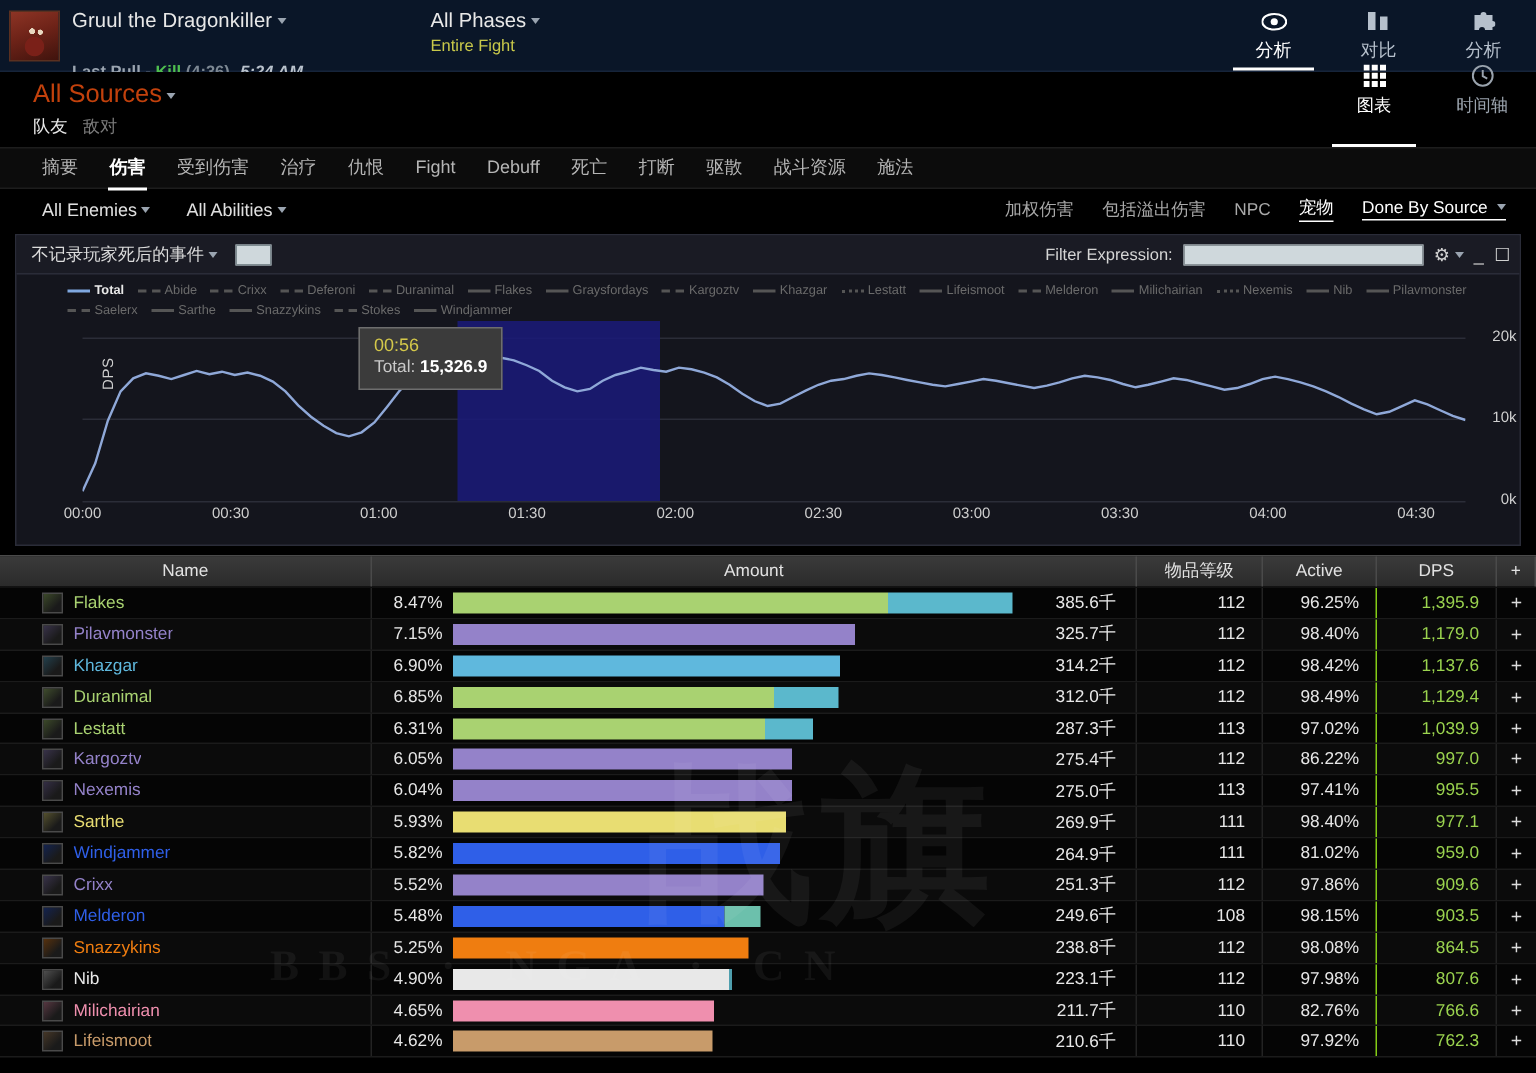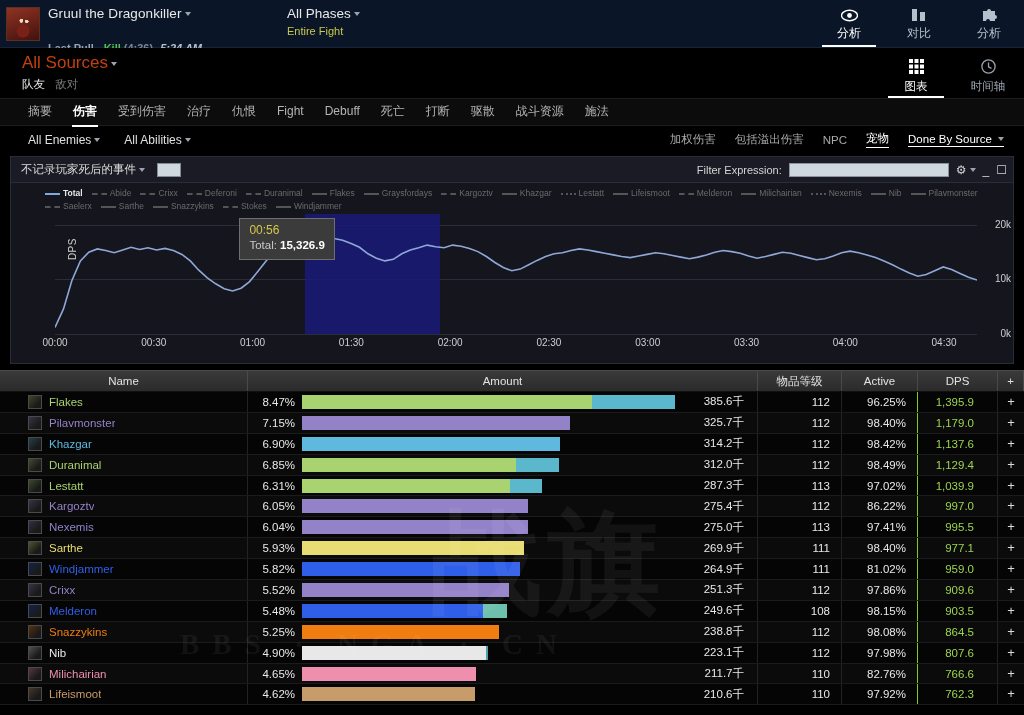--- a/index.html
+++ b/index.html
@@ -56,21 +56,21 @@
   .sourcebar {
     height: 50px; background: #000; display: flex; align-items: stretch;
     position: relative;
   }
   .src-block { padding: 5px 0 0 22px; }
   .src-title { font-size: 17px; color: #c2410c; }
   .src-sub { font-size: 11.5px; margin-top: 4px; }
   .src-sub .on { color: #e9e9e9; }
   .src-sub .off { color: #7b7b7b; margin-left: 7px; }
   .view-tabs { margin-left: auto; display: flex; align-items: flex-end; }
-  .vtab { width: 72px; text-align: center; padding-bottom: 4px; color: #9aa3ad; font-size: 11.5px; position: relative; }
+  .vtab { width: 72px; text-align: center; padding-bottom: 20px; color: #9aa3ad; font-size: 11.5px; position: relative; }
   .vtab.active { color: #fff; }
   .vtab.active::after { content:""; position:absolute; left:8px; right:8px; bottom:0; height:2.5px; background:#fff; }
   .vtab .gly { display: block; height: 20px; line-height: 20px; font-size: 14px; }
 
   
   .navbar {
     height: 28px; background: #0c0c0c; border-top: 1px solid #1d1d1d;
     border-bottom: 1px solid #1d1d1d; display: flex; align-items: center;
     padding-left: 28px; gap: 21px;
   }
@@ -142,21 +142,21 @@
   .c-amount { flex: 1; display: flex; align-items: center; height: 100%;
               border-right: 1px solid #232323; padding-right: 4px; }
   .pct { width: 54px; text-align: right; font-size: 11.5px; color: #e8e8e8; padding-right: 7px; flex: none; }
   .barwrap { flex: 1; height: 14px; display: flex; position: relative; }
   .bar { height: 14px; }
   .amt { width: 78px; text-align: right; font-size: 11.5px; color: #e8e8e8; padding-right: 9px; flex: none; }
   .c-num { width: 84px; text-align: right; padding-right: 11px; font-size: 11.5px;
            color: #e8e8e8; border-right: 1px solid #232323; height: 100%; line-height: 20px; }
   .c-active { width: 76px; text-align: right; padding-right: 11px; font-size: 11.5px;
               color: #e8e8e8; border-right: 1px solid #84cc16; height: 100%; line-height: 20px; }
-  .c-dps { width: 80px; text-align: right; padding-right: 23px; font-size: 11.5px;
+  .c-dps { width: 80px; text-align: right; padding-right: 11px; font-size: 11.5px;
            color: #9bd44f; border-right: 1px solid #232323; height: 100%; line-height: 20px; }
   .c-plus { width: 26px; text-align: center; font-size: 13px; color: #dcdcdc; height: 100%; line-height: 20px; }
 
   
   .wm {
     position: absolute; pointer-events: none; z-index: 5;
     color: rgba(255,255,255,0.055); font-weight: bold;
     font-family: "Liberation Serif", serif; white-space: nowrap;
   }
   .wm-big { top: 118px; left: 430px; font-size: 112px; letter-spacing: 6px;

